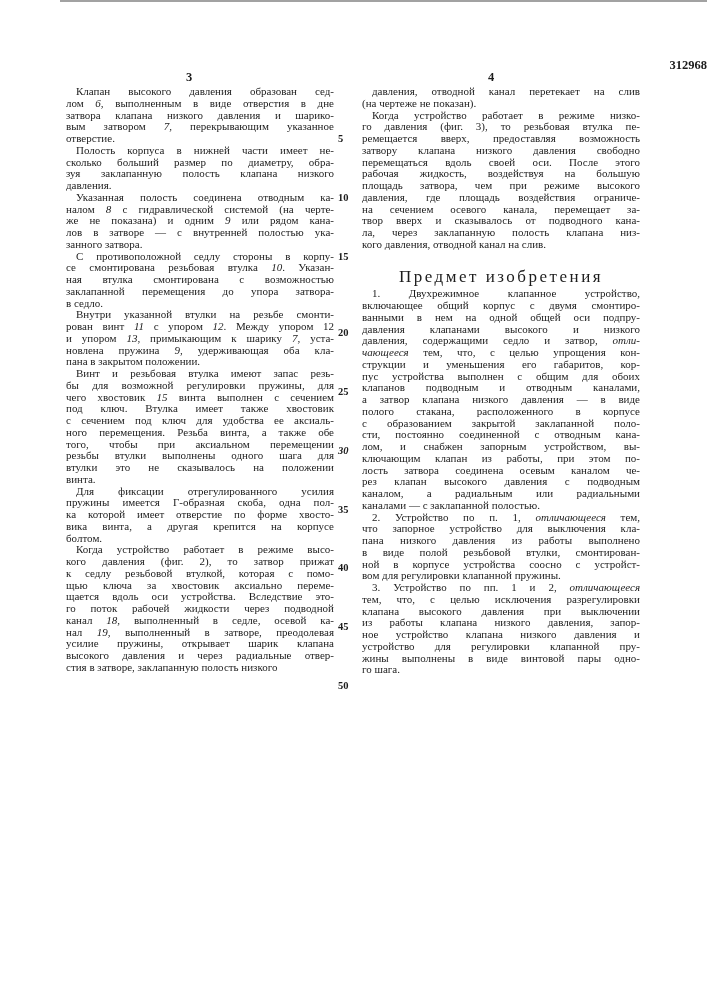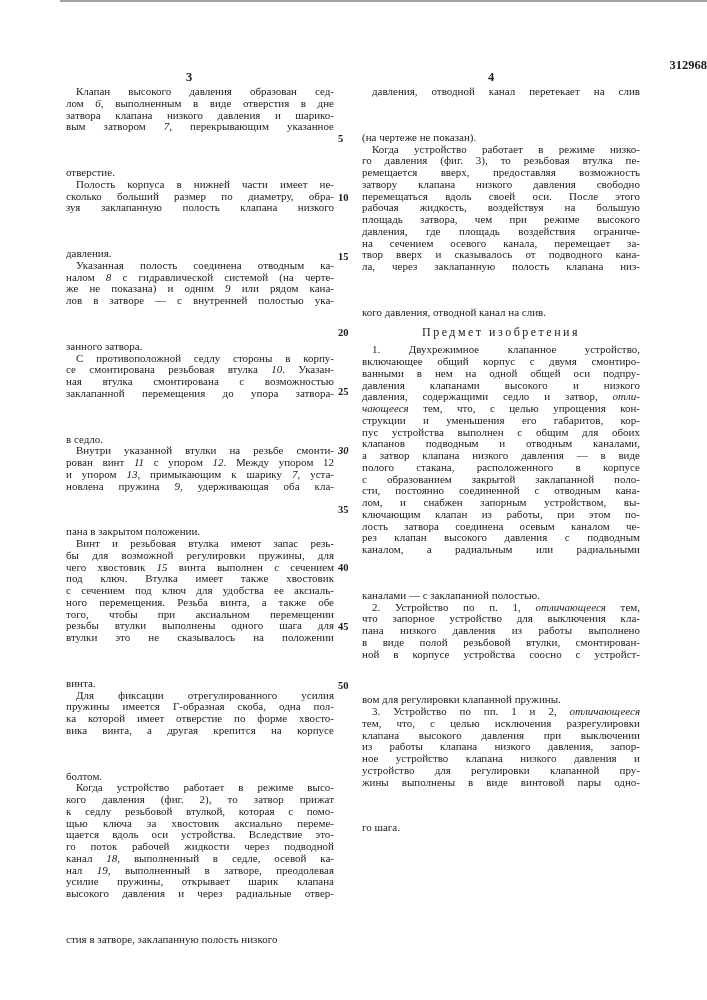--- a/index.html
+++ b/index.html
@@ -8,23 +8,23 @@
   .topline { position:absolute; top:0; left:60px; width:650px; height:2px; background:#555; opacity:.55; }
   .patent-no { position:absolute; top:58px; left:0; width:707px; text-align:right;
                font-size:12.5px; font-weight:bold; letter-spacing:0; }
   .col-no { position:absolute; top:70px; font-size:12.5px; font-weight:bold; }
   .col-no.left { left:186px; }
   .col-no.right { left:488px; }
   .column { position:absolute; top:86px; font-size:11px; line-height:11.75px; text-align:justify; }
   .column.left { left:66px; width:268px; }
   .column.right { left:362px; width:278px; }
   .line { display:block; white-space:nowrap; text-align:justify; text-align-last:justify; height:11.75px; overflow:visible; }
-  .line.last { text-align-last:left;margin-top:34px; }
+  .line.last { text-align-last:left; }
   .line.indent { text-indent:10px; }
-  .heading { display:block; text-align:center; letter-spacing:2.5px; font-size:12px; height:11.75px; margin:8px 0 6px 0; }
+  .heading { display:block; text-align:center; letter-spacing:2.5px; font-size:17px; height:11.75px; margin:20px 0 6px 0; }
   .linenos { position:absolute; top:86px; left:338px; width:20px; font-size:10.5px; font-weight:bold; }
   .linenos span { position:absolute; left:0; }
   i { font-style:italic; }
 </style>
 </head>
 <body>
 
 <div class="topline"></div>
 <div class="patent-no">312968</div>
 <div class="col-no left">3</div>

